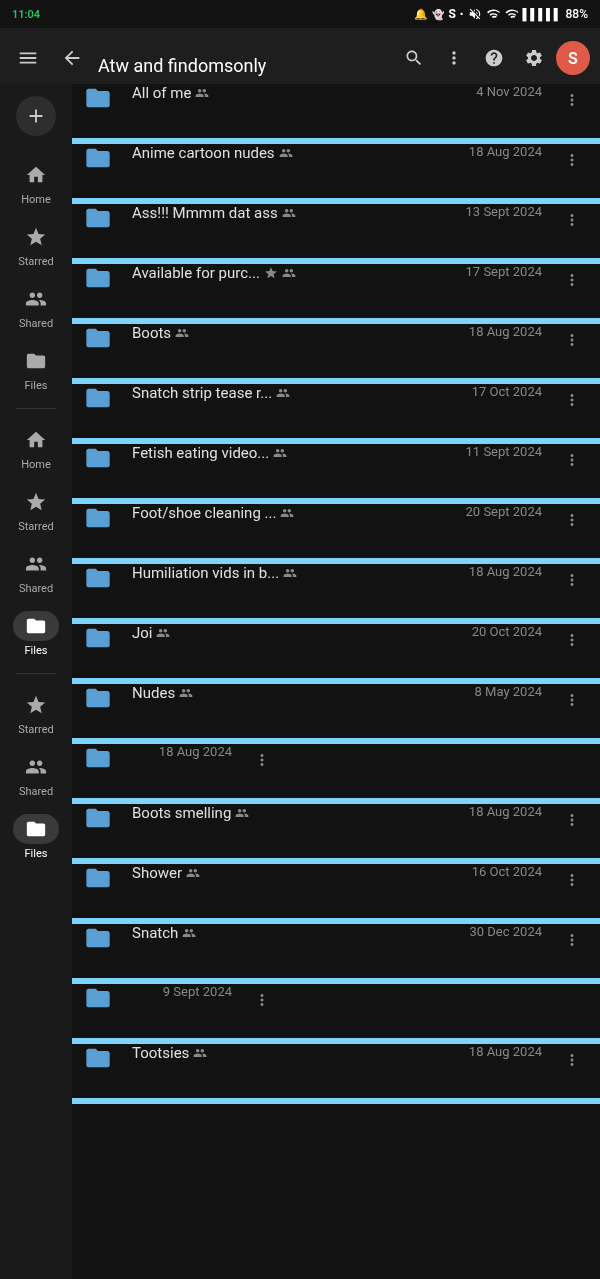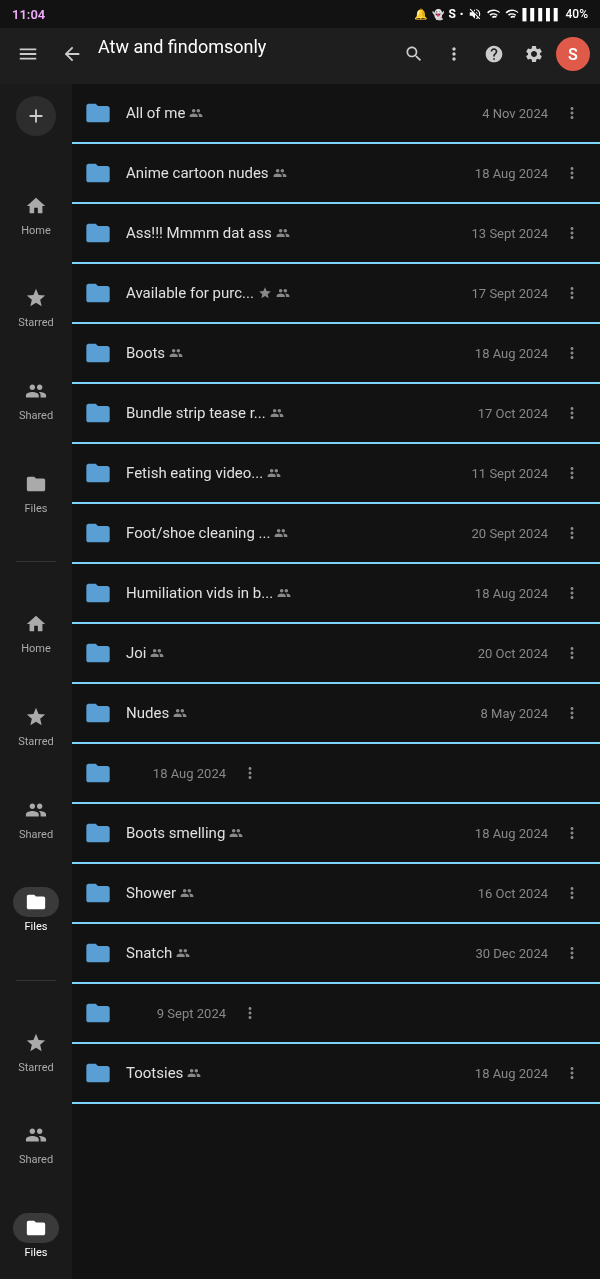--- a/index.html
+++ b/index.html
@@ -17,44 +17,44 @@
     
     .status-bar {
       background: #121212;
       display: flex;
       justify-content: space-between;
       align-items: center;
       padding: 4px 12px;
       height: 28px;
     }
     .status-time {
-      font-size: 13px;
+      font-size: 11px;
       font-weight: 600;
-      color: #f0abfc;
+      color: #22c55e;
     }
     .status-icons {
       display: flex;
       align-items: center;
       gap: 4px;
     }
     .status-icon {
       color: #fff;
       font-size: 11px;
     }
     .battery-text {
       font-size: 12px;
       color: #fff;
       font-weight: 500;
     }
 
     
     .header {
       background: #1e1e1e;
       display: flex;
-      align-items: flex-start;
+      align-items: flex-end;
       padding: 8px 10px;
       height: 56px;
       gap: 8px;
     }
     .header-menu-btn {
       width: 36px;
       height: 36px;
       display: flex;
       align-items: center;
       justify-content: center;
@@ -115,21 +115,20 @@
     
     .sidebar {
       width: 72px;
       background: #1a1a1a;
       display: flex;
       flex-direction: column;
       align-items: center;
       padding: 12px 0;
       gap: 0;
       overflow-y: auto;
-      justify-content: space-between;
     }
     .sidebar-add-btn {
       width: 40px;
       height: 40px;
       border-radius: 50%;
       background: #2d2d2d;
       display: flex;
       align-items: center;
       justify-content: center;
       margin-bottom: 16px;
@@ -176,25 +175,25 @@
     }
 
     
     .file-list {
       flex: 1;
       background: #121212;
       overflow-y: auto;
     }
     .file-item {
       display: flex;
-      align-items: center;
       padding: 0 12px;
       height: 60px;
-      border-bottom: 2px solid #7dd3fc;
+      border-bottom: 6px solid #7dd3fc;
       cursor: pointer;
+      gap: 6px;
     }
     .file-icon {
       margin-right: 14px;
       flex-shrink: 0;
     }
     .file-info {
       flex: 1;
       min-width: 0;
     }
     .file-name {
@@ -252,21 +251,21 @@
           <path d="M1 9l2 2c5.07-5.07 13.27-5.42 18.78-.85l1.22-1.22C16.97 2.3 5.7 3.28 1 9zm4 4l2 2c2.78-2.78 7.3-2.89 10.21-.06L19.44 13.5C15.56 9.62 8.29 9.72 5 13zm4 4l2 2c1.33-1.33 3.38-1.46 4.86-.37l2.04-2.04C15.3 14.12 11.24 14.41 9 17z"></path>
         </svg>
     </span>
     <span class="status-icon">
       <svg width="14" height="14" viewBox="0 0 24 24" fill="#fff">
           <path d="M1 9l2 2c5.07-5.07 13.27-5.42 18.78-.85l1.22-1.22C16.97 2.3 5.7 3.28 1 9zm4 4l2 2c2.78-2.78 7.3-2.89 10.21-.06L19.44 13.5C15.56 9.62 8.29 9.72 5 13zm4 4l2 2c1.33-1.33 3.38-1.46 4.86-.37l2.04-2.04C15.3 14.12 11.24 14.41 9 17z"></path>
         </svg>
     </span>
 
     <span style="font-size:11px;color:#fff;">▌▌▌▌▌</span>
-    <span class="battery-text">40%</span>
+    <span class="battery-text">88%</span>
   </div>
 </div>
 
 <div class="header">
   <div class="header-menu-btn">
     <svg width="22" height="22" viewBox="0 0 24 24" fill="#ccc">
       <path d="M3 18h18v-2H3v2zm0-5h18v-2H3v2zm0-7v2h18V6H3z"></path>
     </svg>
   </div>
   <div class="header-back-btn">
@@ -536,21 +535,21 @@
         </div>
       </div>
       <div class="file-item">
         <div class="file-icon">
           <svg width="28" height="28" viewBox="0 0 24 24" fill="#5a9fd4">
             <path d="M10 4H4c-1.1 0-1.99.9-1.99 2L2 18c0 1.1.9 2 2 2h16c1.1 0 2-.9 2-2V8c0-1.1-.9-2-2-2h-8l-2-2z"></path>
           </svg>
         </div>
         <div class="file-info">
           <div class="file-name">
-            <span>Bundle strip tease r...</span>
+            <span>Snatch strip tease r...</span>
             <span>
               <svg width="14" height="14" viewBox="0 0 24 24" fill="#888">
                 <path d="M16 11c1.66 0 2.99-1.34 2.99-3S17.66 5 16 5c-1.66 0-3 1.34-3 3s1.34 3 3 3zm-8 0c1.66 0 2.99-1.34 2.99-3S9.66 5 8 5C6.34 5 5 6.34 5 8s1.34 3 3 3zm0 2c-2.33 0-7 1.17-7 3.5V19h14v-2.5c0-2.33-4.67-3.5-7-3.5zm8 0c-.29 0-.62.02-.97.05 1.16.84 1.97 1.97 1.97 3.45V19h6v-2.5c0-2.33-4.67-3.5-7-3.5z"></path>
               </svg>
             </span>
           </div>
         </div>
         <div class="file-date">17 Oct 2024</div>
         <div class="file-more-btn">
           <svg width="18" height="18" viewBox="0 0 24 24" fill="#888">

